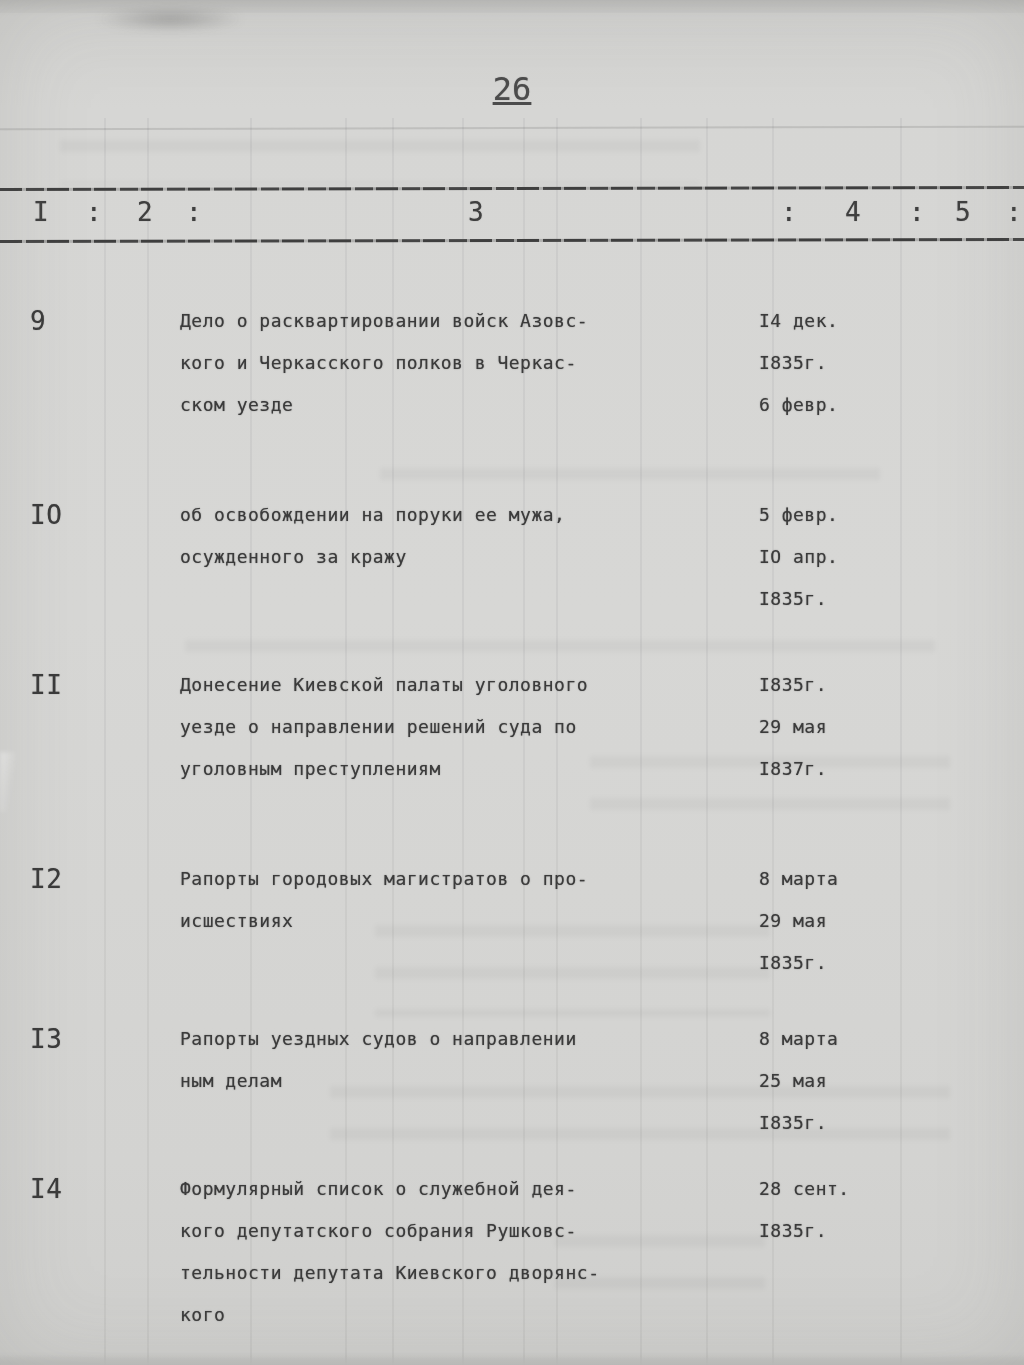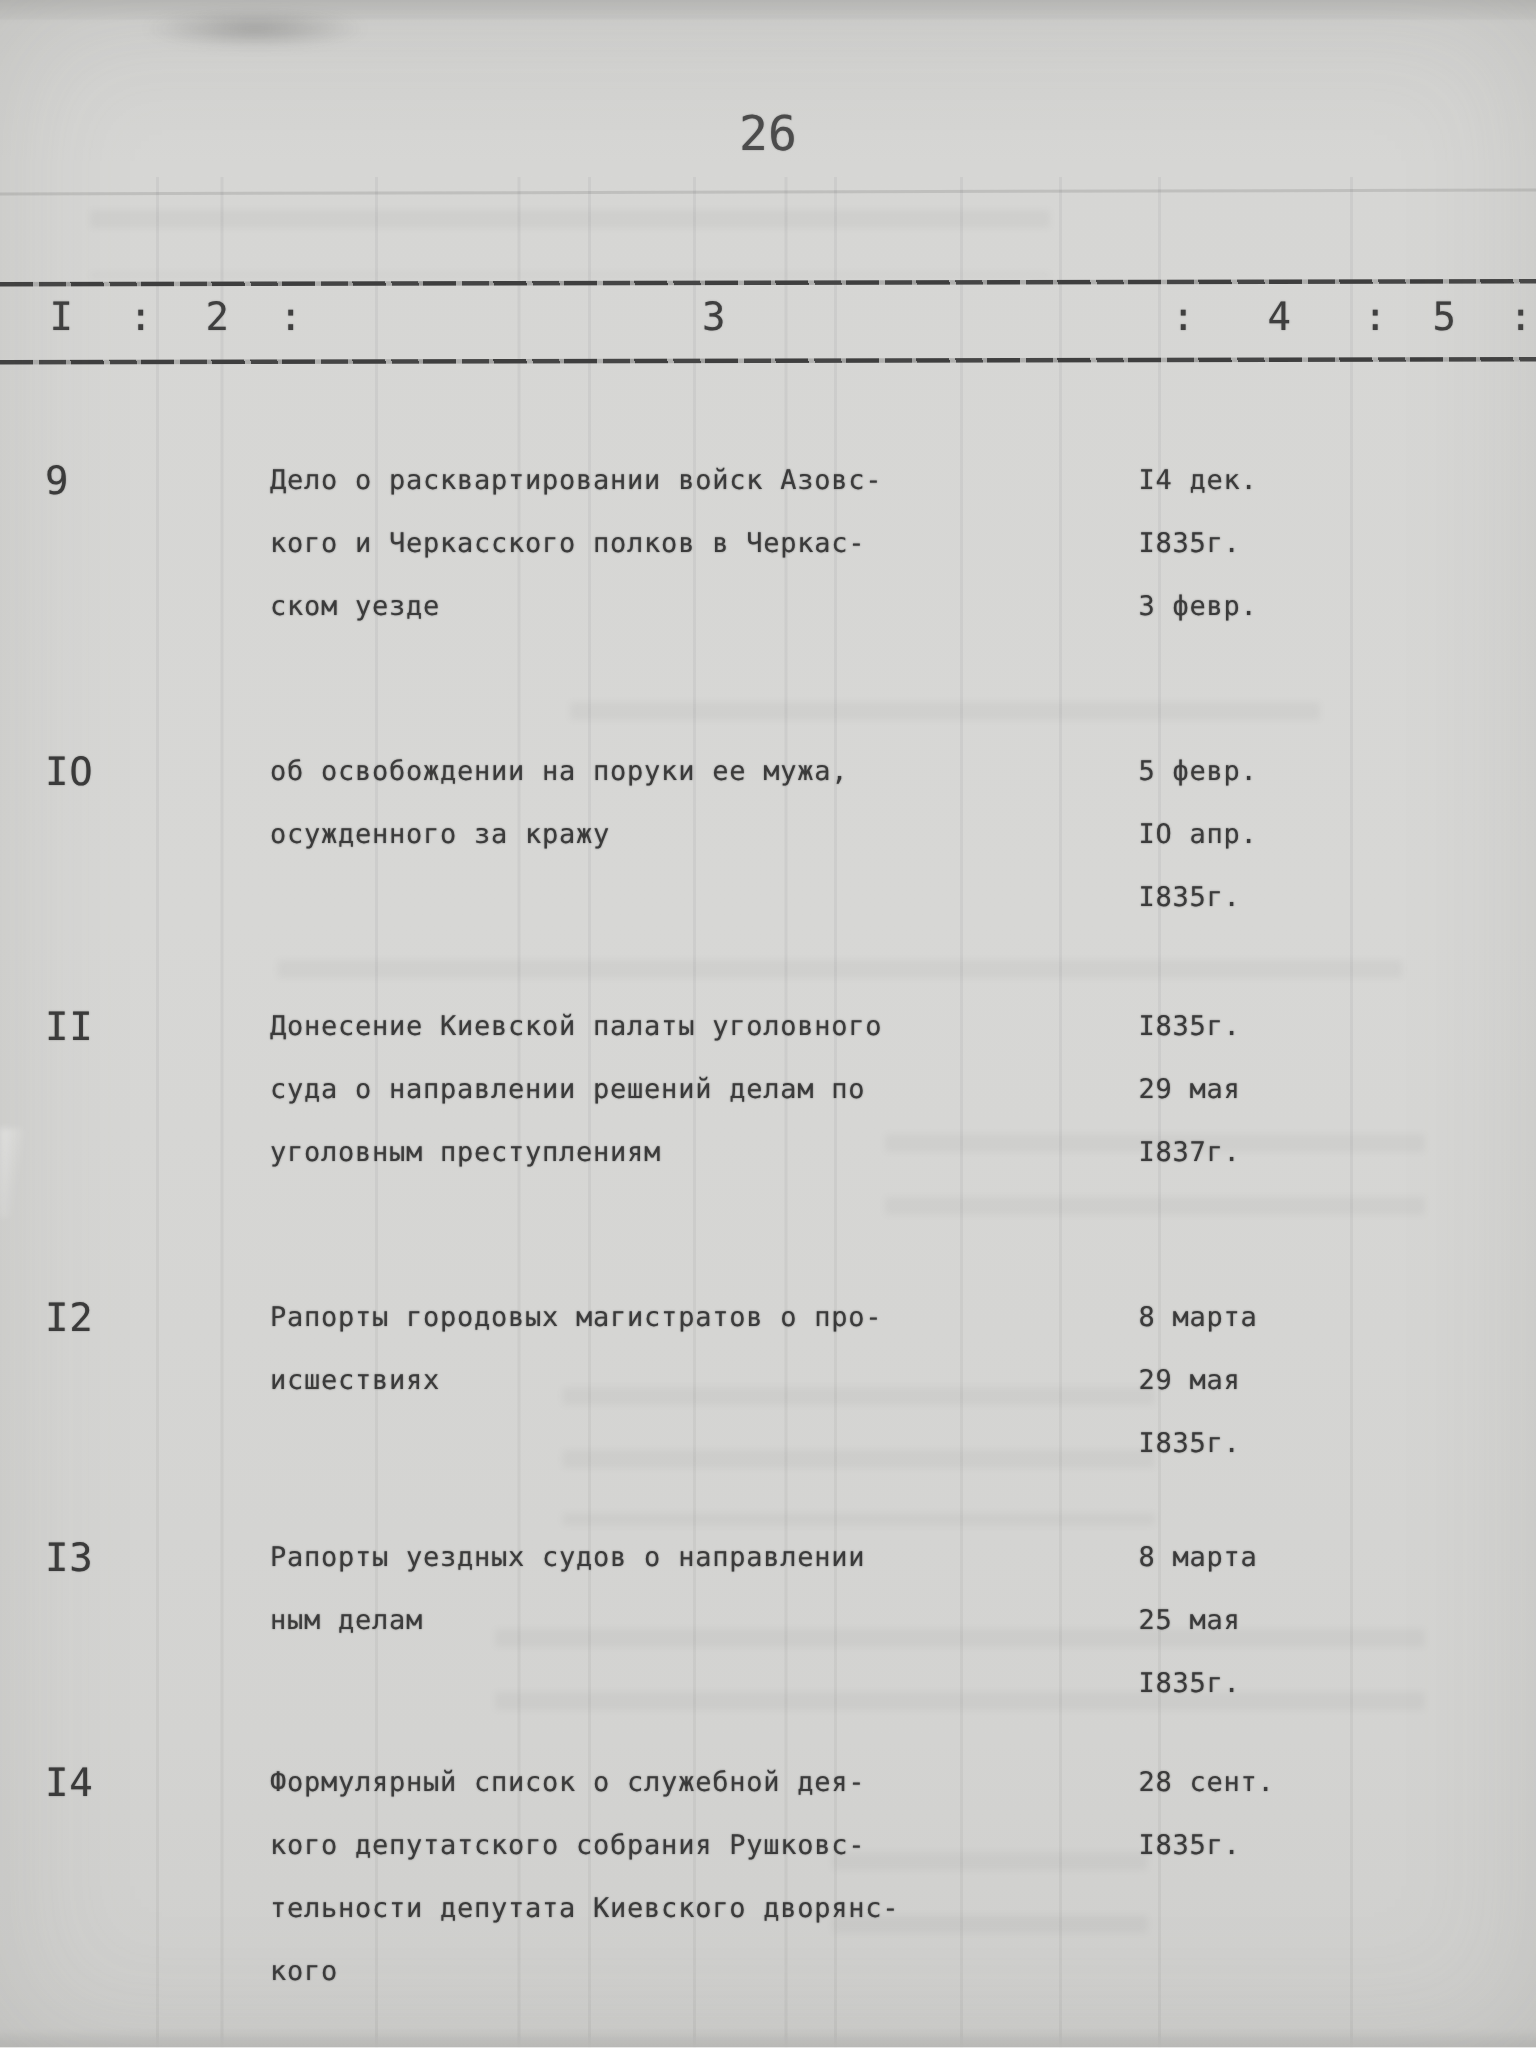--- a/index.html
+++ b/index.html
@@ -44,20 +44,21 @@
   }
   .ghost{
     position:absolute;
     background:repeating-linear-gradient(180deg,rgba(85,85,85,0.55) 0 12px,rgba(85,85,85,0) 12px 42px);
     opacity:0.10;filter:blur(2.5px);pointer-events:none;
   }
   .page-number{
     position:absolute;left:0;top:70px;width:1024px;
     text-align:center;font-size:32px;color:#4c4c4c;
     text-shadow:0 0 1px rgba(70,70,70,0.6);
+    text-decoration:underline;
   }
   .table-header{position:absolute;left:0;top:185px;width:1024px;height:60px;}
   .rule{
     position:absolute;left:0;width:1024px;height:3px;
     background:repeating-linear-gradient(90deg,#3e3e3e 0 22px,rgba(62,62,62,0.25) 22px 26px,#454545 26px 44px,rgba(62,62,62,0.35) 44px 47px);
     transform:rotate(-0.12deg);
   }
   .rule-top{top:2px;}
   .rule-bottom{top:54px;}
   .hcell{
@@ -129,40 +130,40 @@
       <div class="entry" style="top: 300px;">
       <div class="num">9</div>
       <div class="desc">
           <div class="tline">Дело о расквартировании войск Азовс-</div>
           <div class="tline">кого и Черкасского полков в Черкас-</div>
           <div class="tline">ском уезде</div>
         </div>
       <div class="dates">
           <div class="tline">I4 дек.</div>
           <div class="tline">I835г.</div>
-          <div class="tline">3 февр.</div>
+          <div class="tline">6 февр.</div>
         </div>
     </div>
       <div class="entry" style="top: 494px;">
       <div class="num">IO</div>
       <div class="desc">
           <div class="tline">об освобождении на поруки ее мужа,</div>
           <div class="tline">осужденного за кражу</div>
         </div>
       <div class="dates">
           <div class="tline">5 февр.</div>
           <div class="tline">IO апр.</div>
           <div class="tline">I835г.</div>
         </div>
     </div>
       <div class="entry" style="top: 664px;">
       <div class="num">II</div>
       <div class="desc">
           <div class="tline">Донесение Киевской палаты уголовного</div>
-          <div class="tline">суда о направлении решений делам по</div>
+          <div class="tline">уезде о направлении решений суда по</div>
           <div class="tline">уголовным преступлениям</div>
         </div>
       <div class="dates">
           <div class="tline">I835г.</div>
           <div class="tline">29 мая</div>
           <div class="tline">I837г.</div>
         </div>
     </div>
       <div class="entry" style="top: 858px;">
       <div class="num">I2</div>

